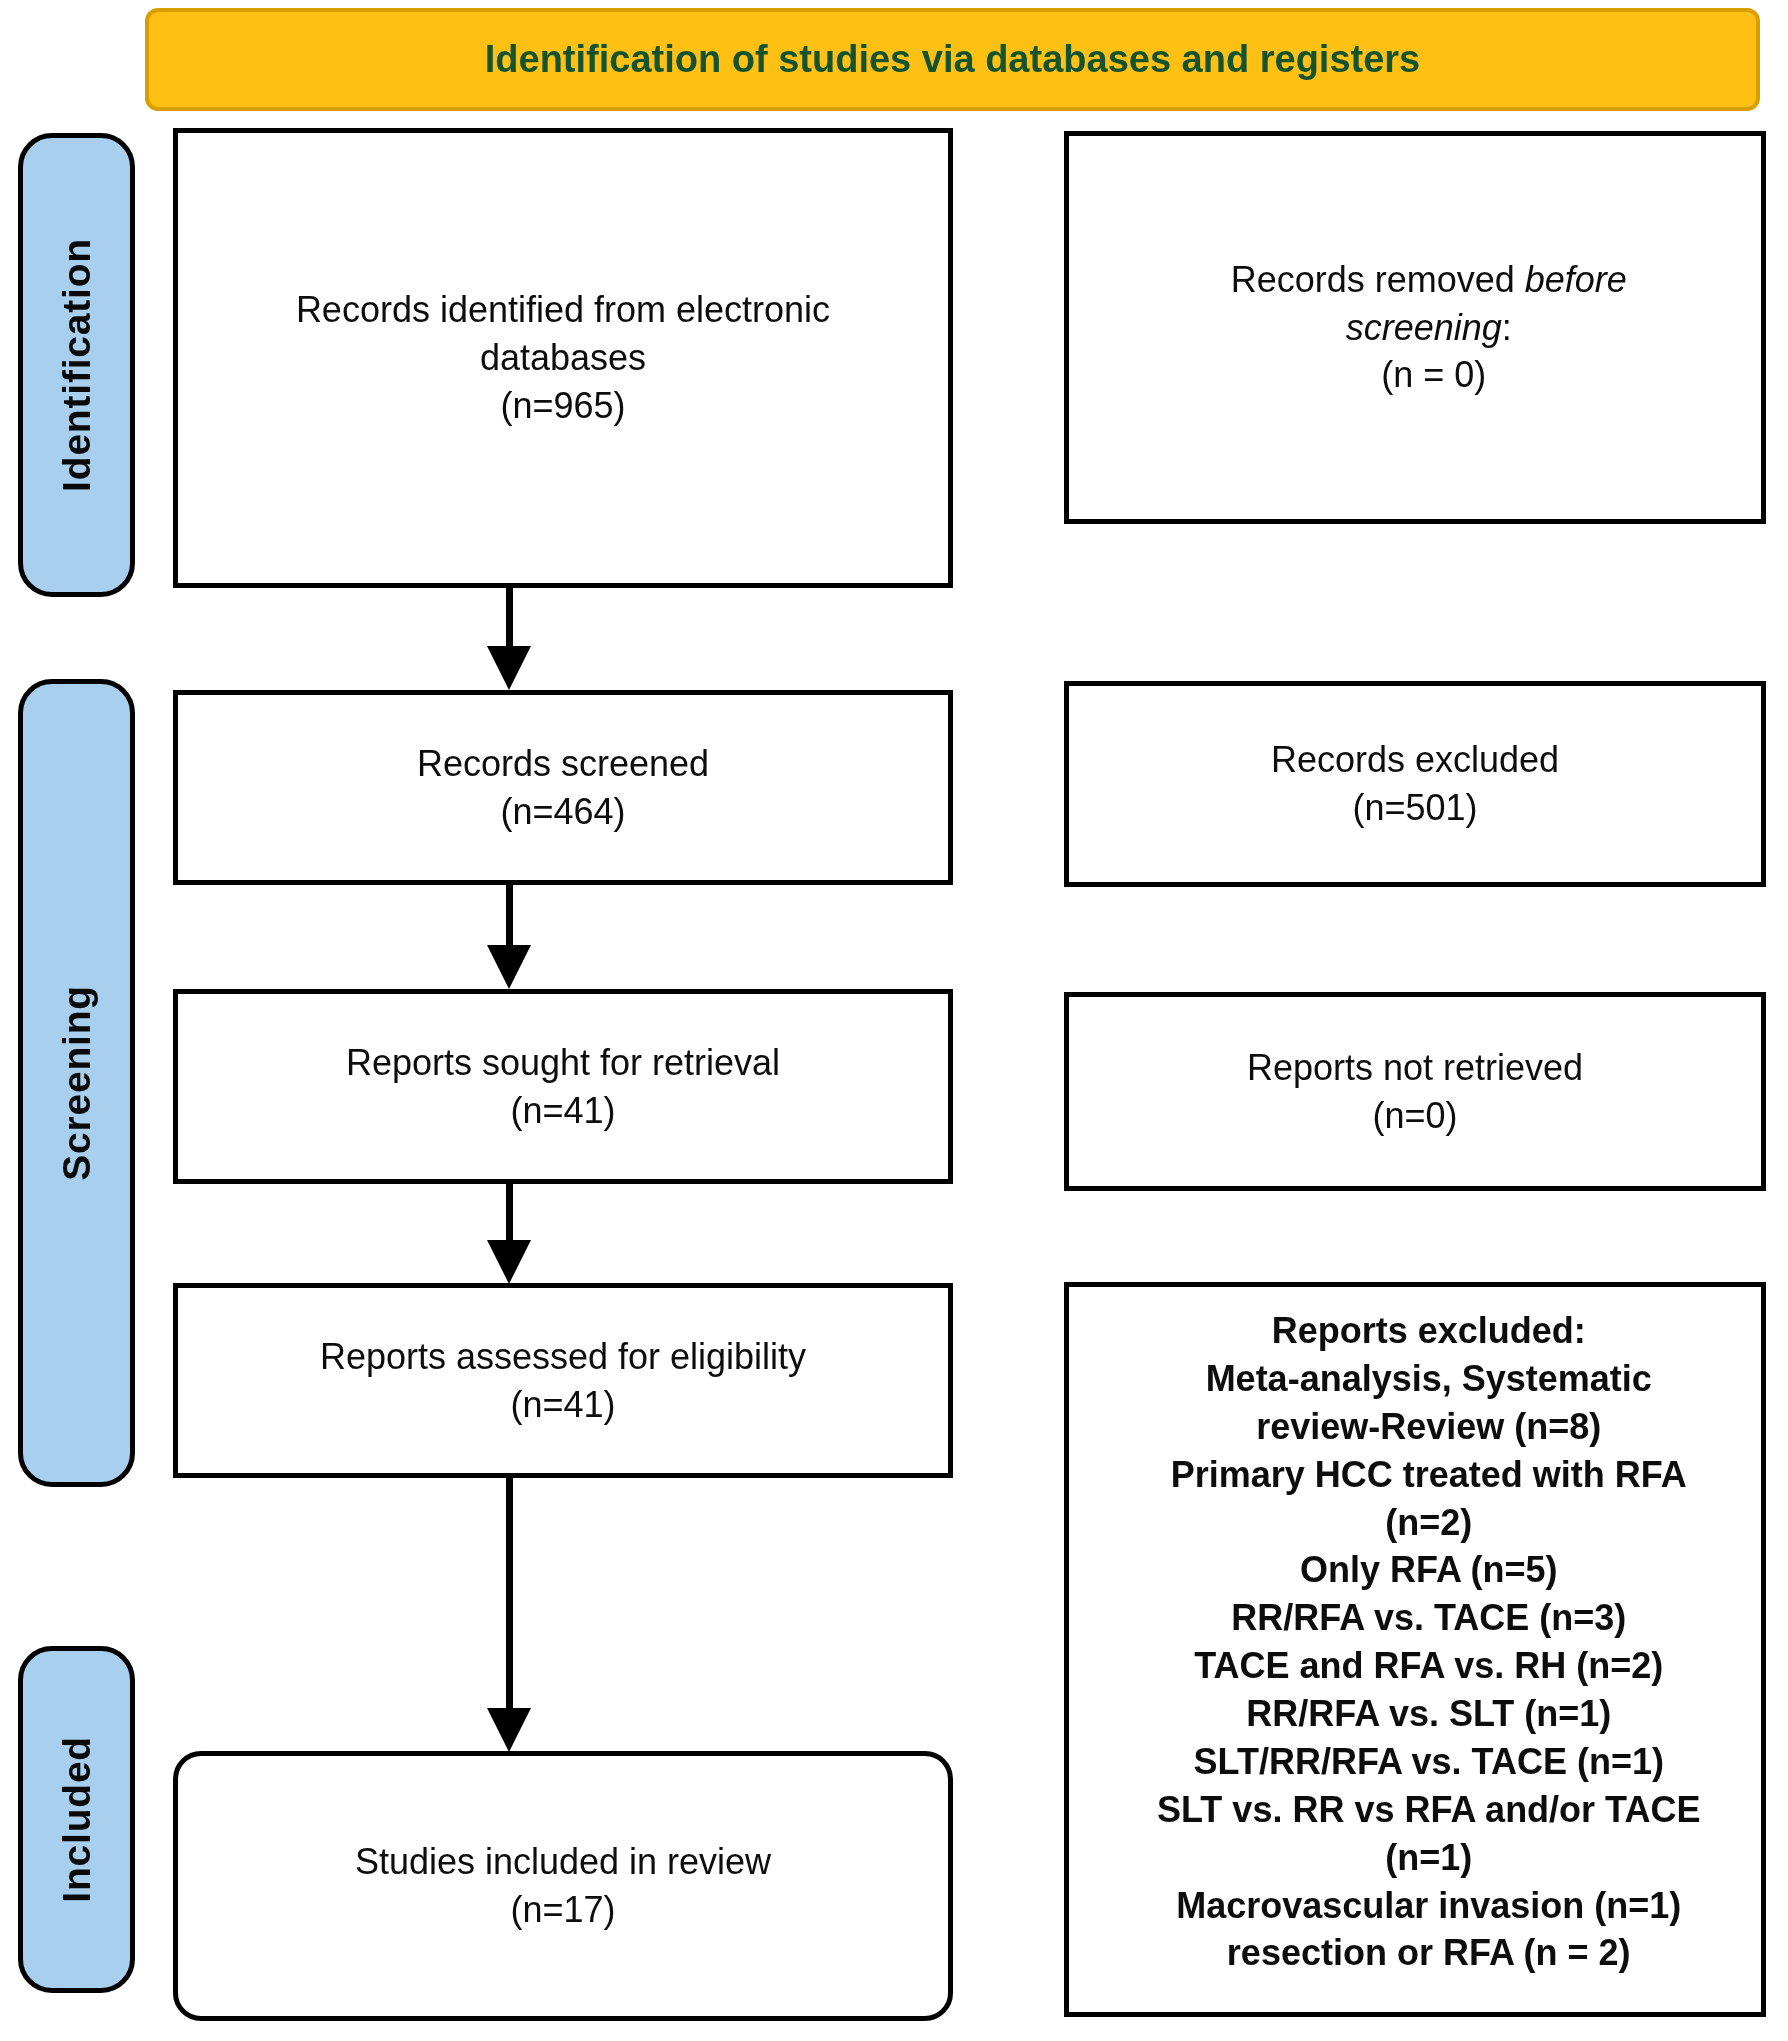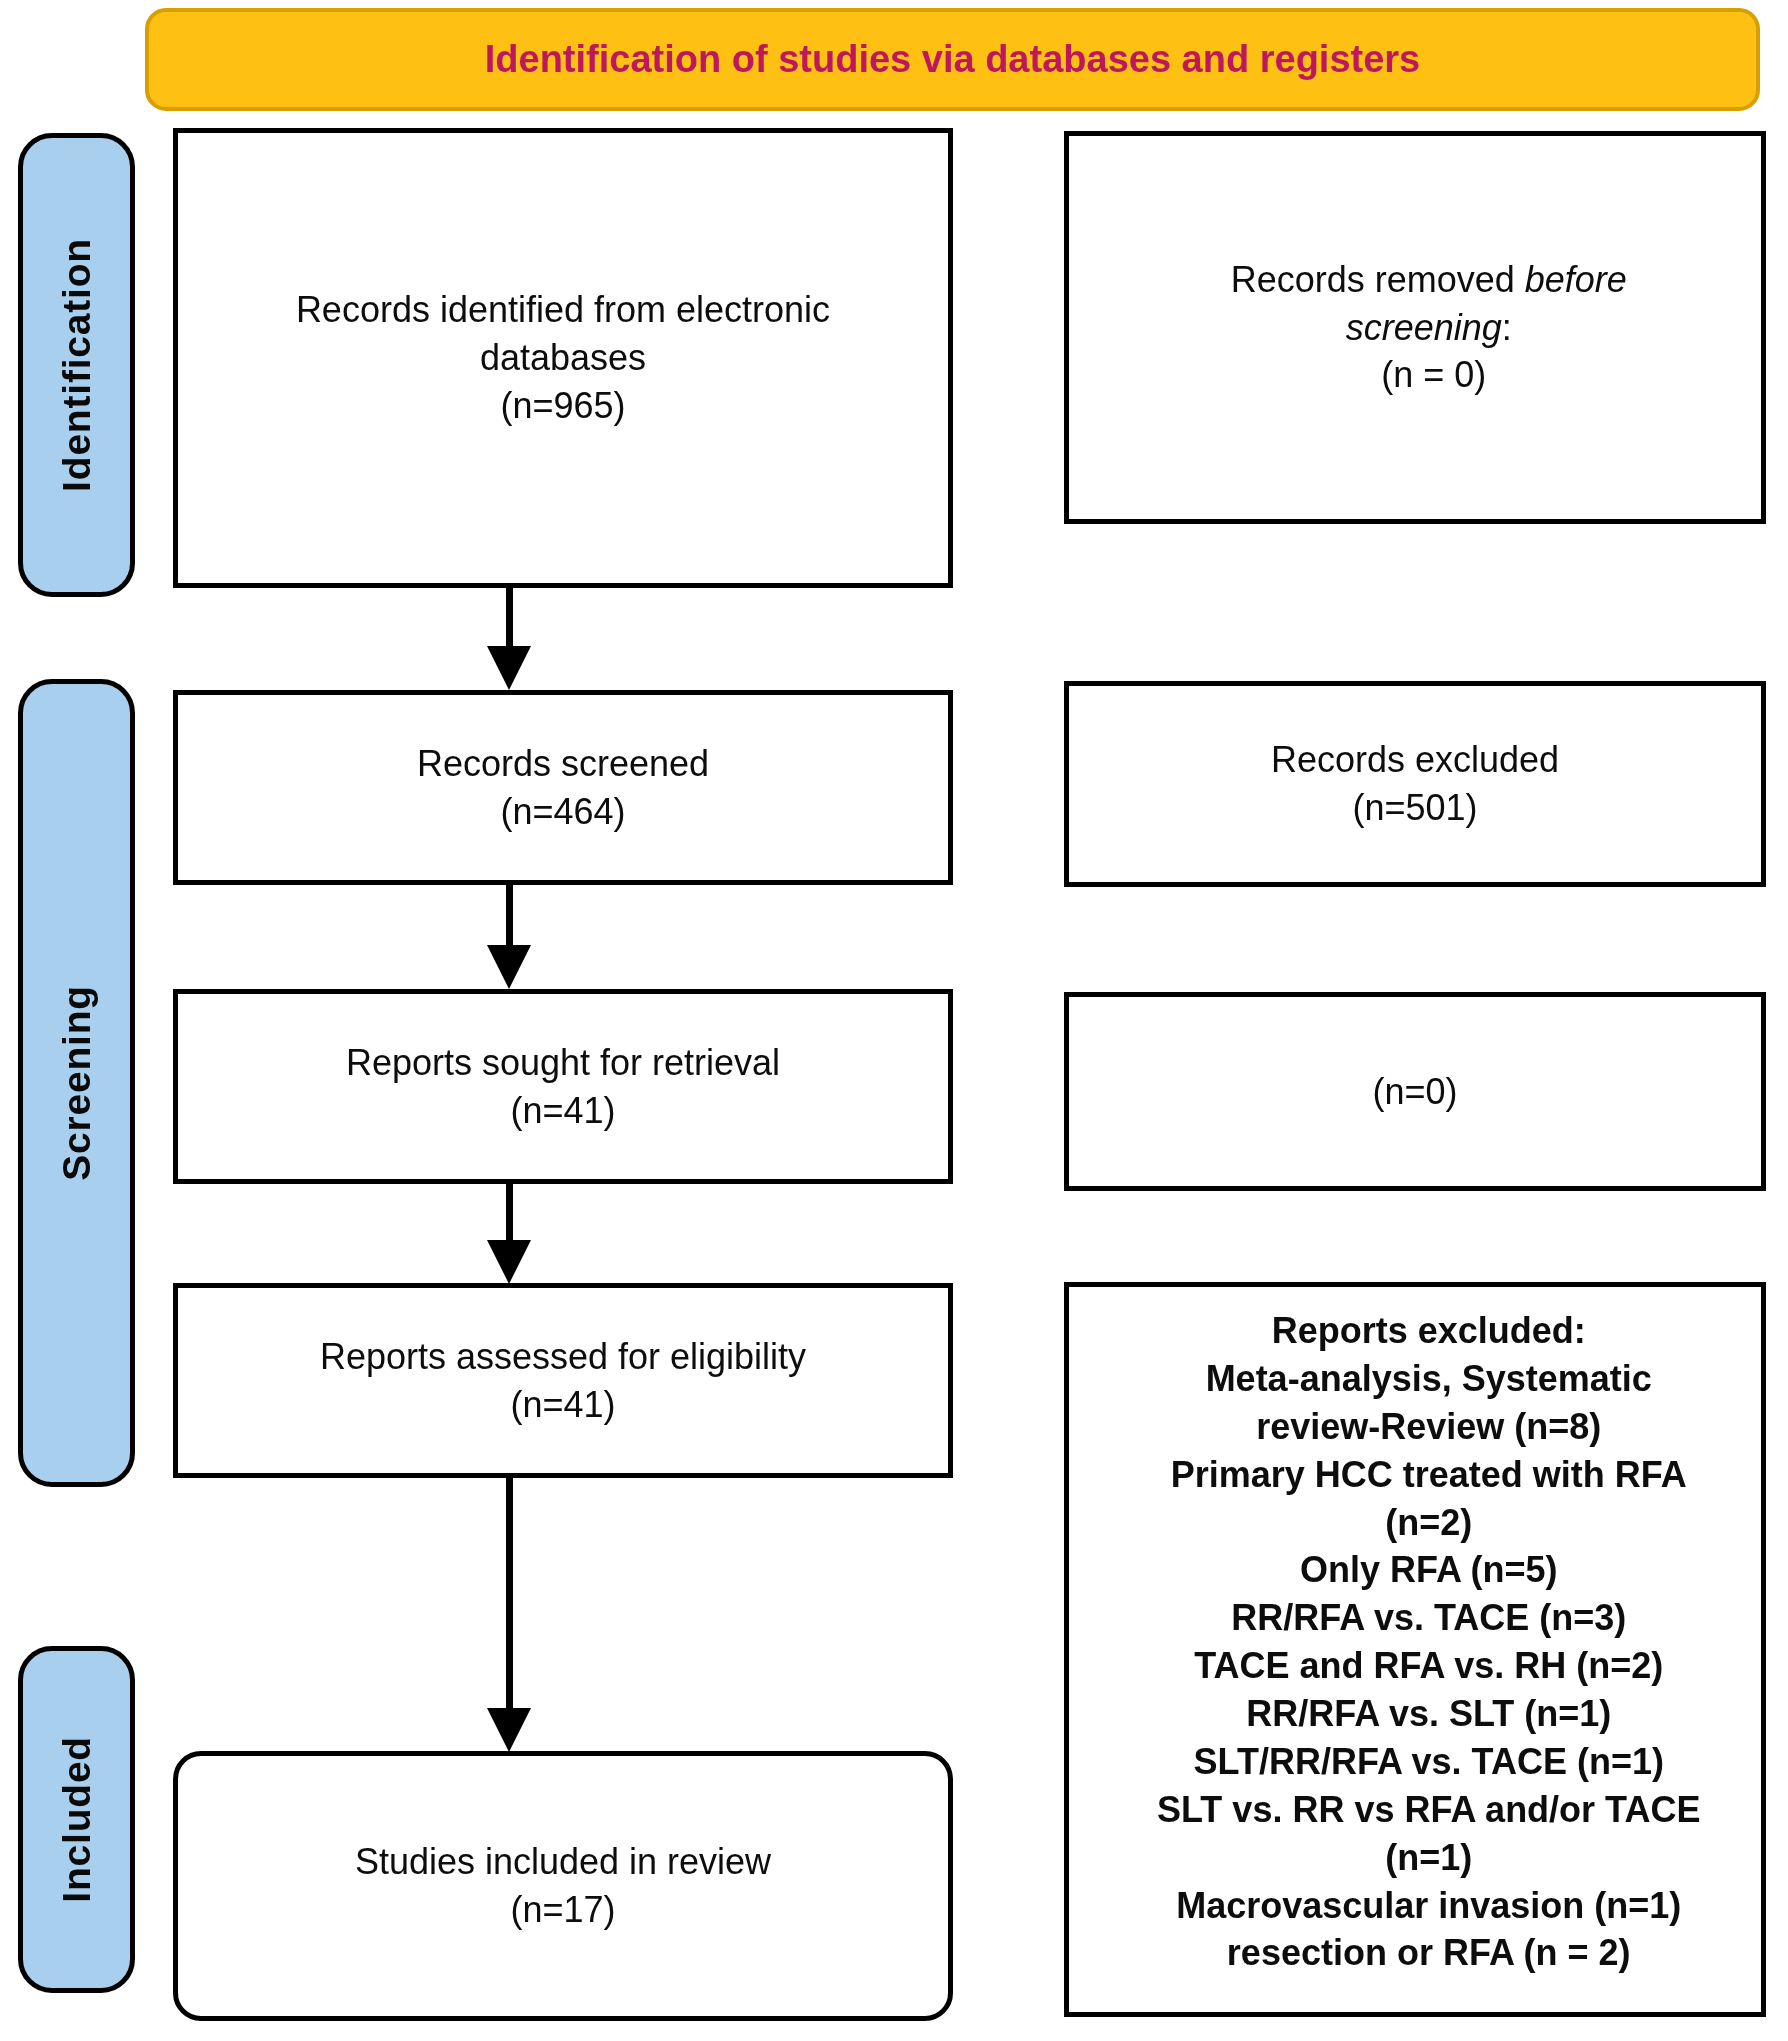--- a/index.html
+++ b/index.html
@@ -4,23 +4,23 @@
 <style>
   html,body{margin:0;padding:0;background:#ffffff;}
   body{width:1789px;height:2042px;position:relative;font-family:"Liberation Sans",sans-serif;color:#0d0d0d;}
   .canvas{position:absolute;inset:0;background:#ffffff;}
 
   
   .header{
     position:absolute;left:145px;top:8.2px;width:1615px;height:103px;
     background:var(--header-bg,#fdc013);
     border:4.1px solid var(--header-border,#d99e00);
-    border-radius:21px;
+    border-radius:13px;
     display:flex;align-items:center;justify-content:center;
-    font-size:38px;font-weight:bold;color:#be185d;
+    font-size:38px;font-weight:bold;color:#14532d;
     box-sizing:border-box;
   }
 
   
   .stage{
     position:absolute;left:18px;width:117px;
     background:var(--stage-bg,#a8d0ee);
     border:5.7px solid #000;border-radius:34px;
     display:flex;align-items:center;justify-content:center;
     box-sizing:border-box;
@@ -112,20 +112,21 @@
   </div>
 
   <div class="arrow-line a2-line"></div>
   <div class="arrow-head a2-head"></div>
 
   <div class="node center col-l n-sought">
     <span class="line">Reports sought for retrieval</span>
     <span class="line">(n=41)</span>
   </div>
   <div class="node center col-r n-notretrieved">
+    <span class="line">Reports not retrieved</span>
     <span class="line">(n=0)</span>
   </div>
 
   <div class="arrow-line a3-line"></div>
   <div class="arrow-head a3-head"></div>
 
   <div class="node center col-l n-assessed">
     <span class="line">Reports assessed for eligibility</span>
     <span class="line">(n=41)</span>
   </div>

